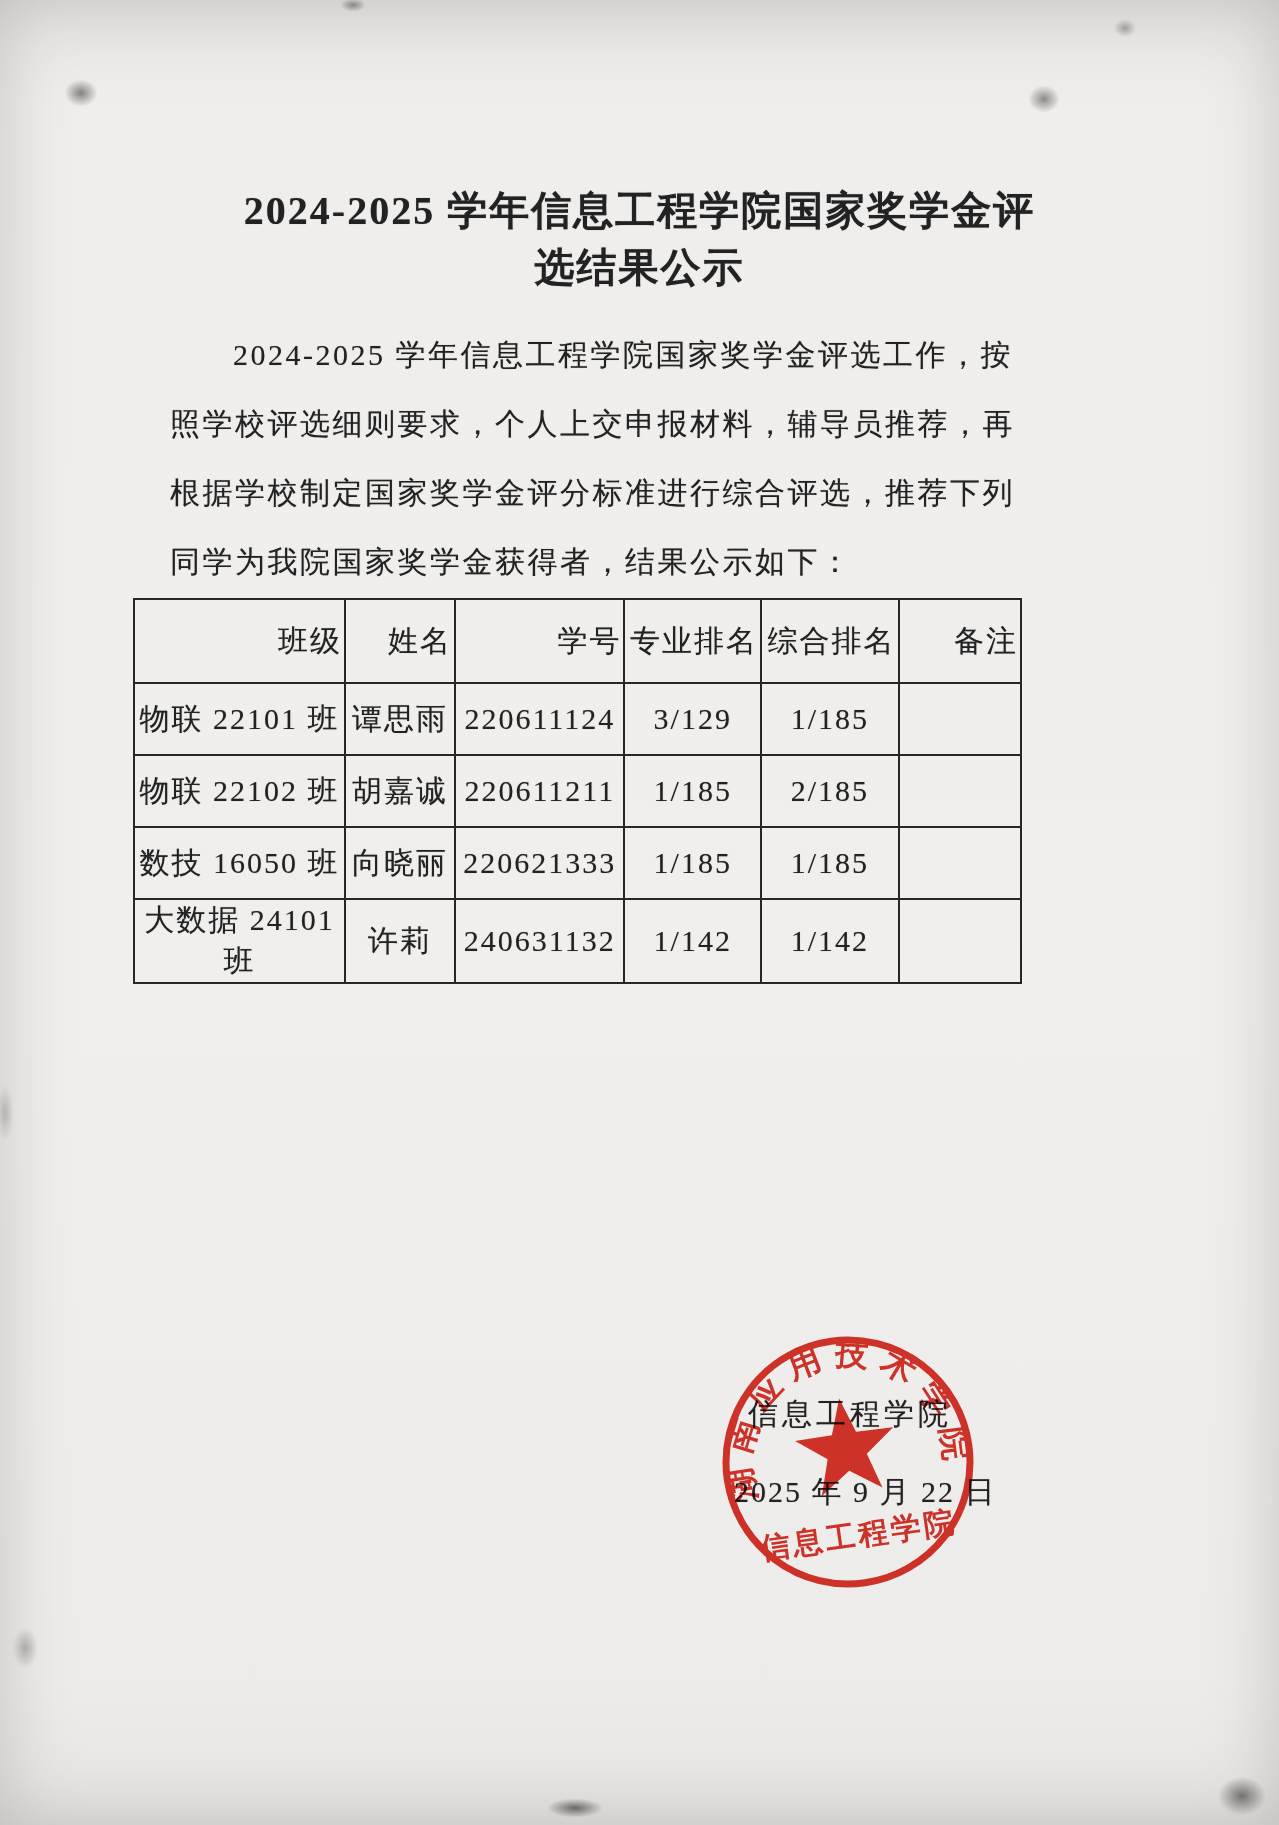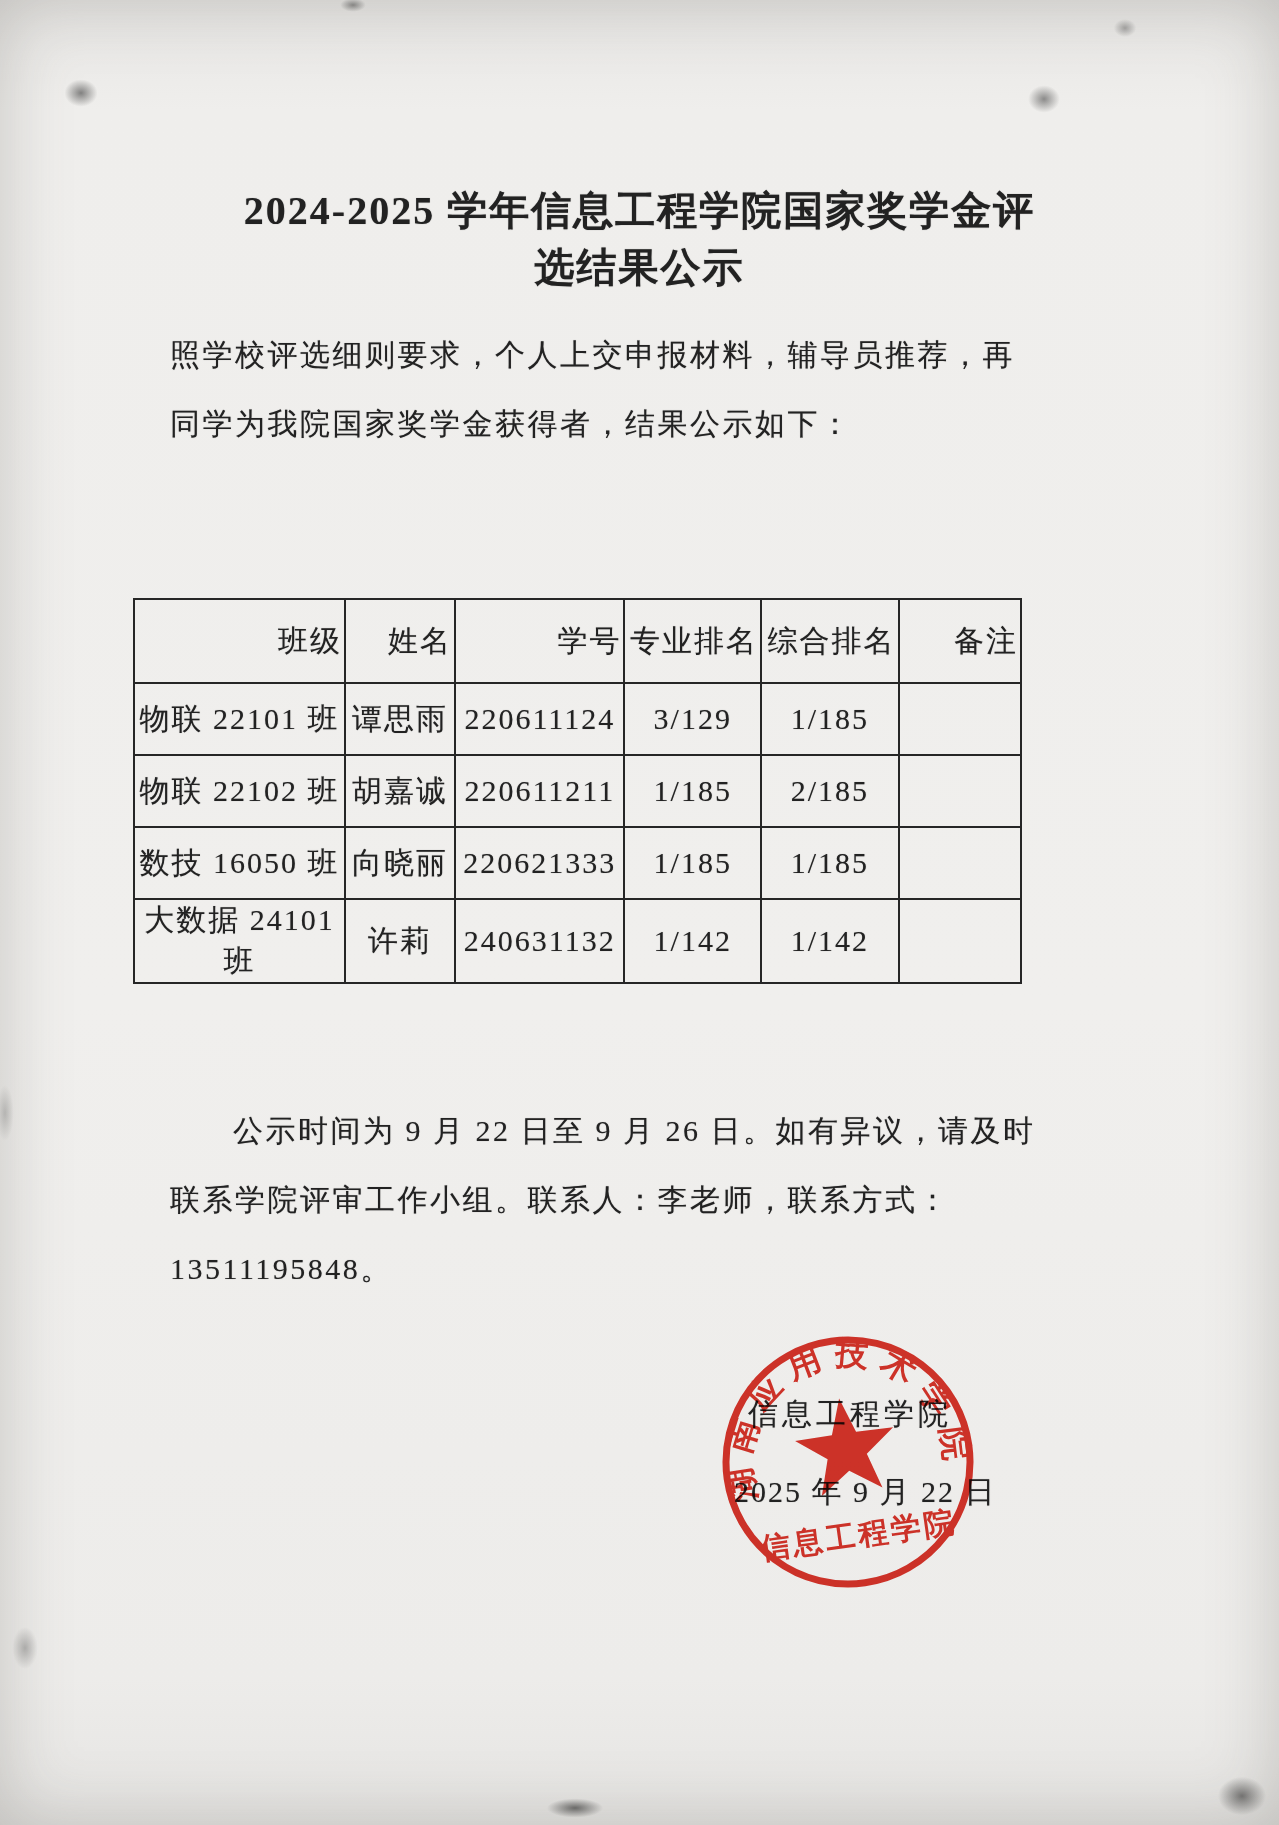--- a/index.html
+++ b/index.html
@@ -60,21 +60,23 @@
 <body>
 
 <div class="page">
 
   <div class="doc-title">
     <div>2024-2025 学年信息工程学院国家奖学金评</div>
     <div>选结果公示</div>
   </div>
 
   <div class="para body-para">
+    <div class="line indent">2024-2025 学年信息工程学院国家奖学金评选工作，按</div>
     <div class="line">照学校评选细则要求，个人上交申报材料，辅导员推荐，再</div>
+    <div class="line">根据学校制定国家奖学金评分标准进行综合评选，推荐下列</div>
     <div class="line">同学为我院国家奖学金获得者，结果公示如下：</div>
   </div>
 
   <table class="score-table">
     <colgroup>
       <col style="width:23.8%">
         <col style="width:12.4%">
         <col style="width:19.1%">
       <col style="width:15.4%">
         <col style="width:15.5%">
@@ -119,25 +121,20 @@
           <td>大数据 24101 班</td>
           <td>许莉</td>
           <td>240631132</td>
           <td>1/142</td>
           <td>1/142</td>
           <td></td>
         </tr>
       </tbody>
   </table>
 
-  <div class="para closing-para">
-    <div class="line indent">公示时间为 9 月 22 日至 9 月 26 日。如有异议，请及时</div>
-    <div class="line">联系学院评审工作小组。联系人：李老师，联系方式：</div>
-    <div class="line">13511195848。</div>
-  </div>
 
   <div class="sig sig-dept">信息工程学院</div>
   <div class="sig sig-date">2025 年 9 月 22 日</div>
 
   <svg class="stamp" viewBox="0 0 264 264" aria-hidden="true">
     <defs>
       <path id="arc" d="M 38.3,157.1 A 97,97 0 1 1 225.7,157.1" fill="none"></path>
     </defs>
     <circle cx="132" cy="132" r="122" fill="none" stroke-width="7" stroke="#d9251b"></circle>
     <text font-size="33" font-weight="bold" letter-spacing="11" fill="#d9251b">

